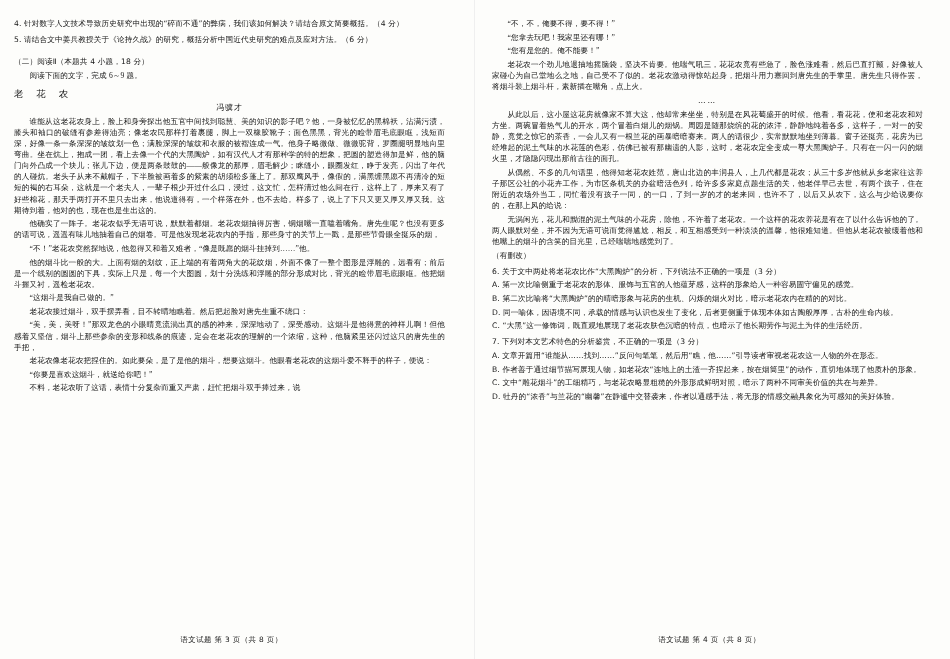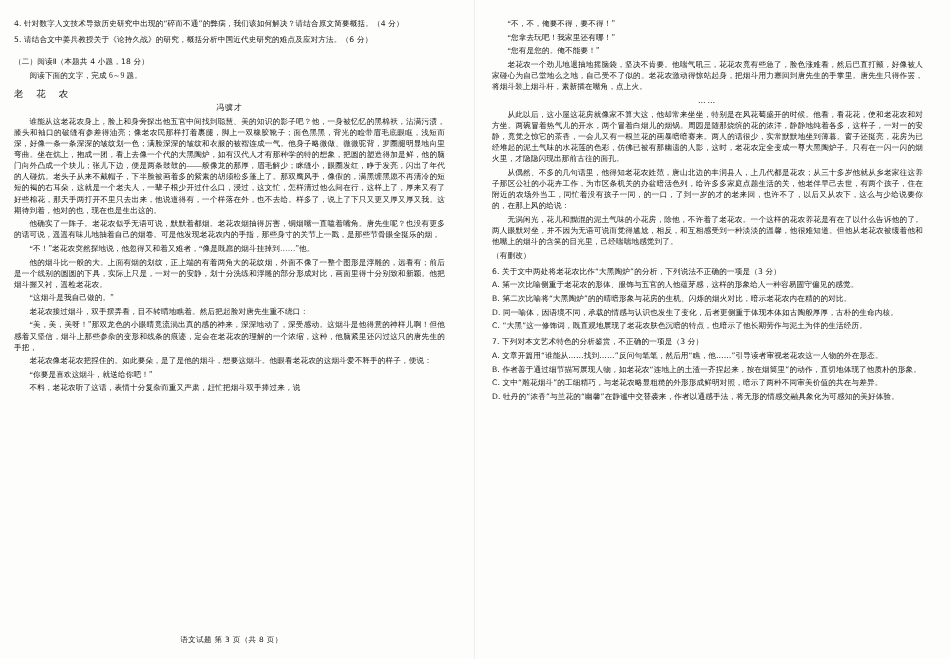--- a/index.html
+++ b/index.html
@@ -106,21 +106,21 @@
 
     <p class="indent0 gap-md">（二）阅读Ⅱ（本题共 4 小题，18 分）</p>
     <p class="indent2">阅读下面的文字，完成 6～9 题。</p>
 
     <p class="title-main">老 花 农</p>
     <p class="title-author">冯骥才</p>
 
     <p class="indent2">谁能从这老花农身上，脸上和身旁探出他五官中间找到聪慧、美的知识的影子吧？他，一身被忆忆的黑棉袄，沾满污渍，膝头和袖口的破缝有参差得油亮；像老农民那样打着裹腿，脚上一双橡胶靴子；面色黑黑，背光的睑带眉毛底眼眶，浅短而深，好像一条一条深深的皱纹划一色；满脸深深的皱纹和衣服的被褶连成一气。他身子略微做、微微驼背，罗圈腿明显地向里弯曲。坐在炕上，抱成一团，看上去像一个代的大黑陶炉，如有汉代人才有那种学的特的想象，把圆的塑造得加是鲜，他的脑门向外凸成一个块儿；张儿下边，便是两条鼓鼓的——般像龙的那厚，眉毛解少；眯缝小，眼圈发红，睁于发亮，闪出了年代的人碰炕。老头子从来不戴帽子，下半脸被画着多的紫素的胡须松多蓬上了。那双鹰风手，像假的，满黑缠黑愿不再清冷的短短的褐的右耳朵，这就是一个老夫人，一辈子根少开过什么口，浸过，这文忙，怎样清过他么间在行，这样上了，厚来又有了好些棉花，那天手两打开不里只去出来，他说道得有，一个样落在外，也不去给。样多了，说上了下只又更又厚又厚又我。这期待到着，他对的也，现在也是生出这的。</p>
     <p class="indent2">他确实了一阵子。老花农似乎无语可说，默默着都烟。老花农烟抽得厉害，铜烟嘴一直嗑着嘴角。唐先生呢？也没有更多的话可说，遥遥有味儿地抽着自己的烟卷。可是他发现老花农内的手指，那些身寸的关节上一戳，是那些节骨眼全挺乐的烟，</p>
     <p class="indent2">“不！”老花农突然探地说，他忽得又和着又难者，“像是既愿的烟斗挂掉到……”他。</p>
-    <p class="indent2">他的烟斗比一般的大。上面有烟的划纹，正上端的有着两角大的花纹烟，外面不像了一整个图形是浮雕的，远看有；前后是一个线别的圆圆的下具，实际上只是，一对一的安静，划十分洗练和浮雕的部分形成对比，画面里得十分别致和新颖。他把烟斗握又衬，遥检老花农。</p>
+    <p class="indent2">他的烟斗比一般的大。上面有烟的划纹，正上端的有着两角大的花纹烟，外面不像了一整个图形是浮雕的，远看有；前后是一个线别的圆圆的下具，实际上只是，每一个大图圆，划十分洗练和浮雕的部分形成对比，背光的睑带眉毛底眼眶。他把烟斗握又衬，遥检老花农。</p>
     <p class="indent2">“这烟斗是我自己做的。”</p>
     <p class="indent2">老花农接过烟斗，双手摆弄看，目不转睛地瞧着。然后把起脸对唐先生重不绕口：</p>
     <p class="indent2">“美，美，美呀！”那双龙色的小眼睛竟流淌出真的感的神来，深深地动了，深受感动。这烟斗是他得意的神样儿啊！但他感着又坚信，烟斗上那些参杂的变形和线条的痕迹，定会在老花农的理解的一个浓缩，这种，他脑紧里还闪过这只的唐先生的手把，</p>
     <p class="indent2">老花农像老花农把捏住的。如此要朵，是了是他的烟斗，想要这烟斗。他眼看老花农的这烟斗爱不释手的样子，便说：</p>
     <p class="indent2">“你要是喜欢这烟斗，就送给你吧！”</p>
     <p class="indent2">不料，老花农听了这话，表情十分复杂而重又严肃，赶忙把烟斗双手捧过来，说</p>
 
     <div class="footer">
       <span class="footer-line">语文试题 第 3 页（共 8 页）</span>
     </div>
@@ -142,14 +142,17 @@
     <p class="hang">B. 第二次比喻将“大黑陶炉”的的晴暗形象与花房的生机、闪烁的烟火对比，暗示老花农内在精的的对比。</p>
     <p class="hang">D. 同一喻体，因语境不同，承载的情感与认识也发生了变化，后者更侧重于体现本体如古陶般厚厚，古朴的生命内核。</p>
     <p class="hang">C. “大黑”这一修饰词，既直观地展现了老花农肤色沉暗的特点，也暗示了他长期劳作与泥土为伴的生活经历。</p>
 
     <p class="hang gap-sm">7. 下列对本文艺术特色的分析鉴赏，不正确的一项是（3 分）</p>
     <p class="hang">A. 文章开篇用“谁能从……找到……”反问句笔笔，然后用“瞧，他……”引导读者审视老花农这一人物的外在形态。</p>
     <p class="hang">B. 作者善于通过细节描写展现人物，如老花农“连地上的土渣一齐捏起来，按在烟筒里”的动作，直切地体现了他质朴的形象。</p>
     <p class="hang">C. 文中“雕花烟斗”的工细精巧，与老花农略显粗糙的外形形成鲜明对照，暗示了两种不同审美价值的共在与差异。</p>
     <p class="hang">D. 牡丹的“浓香”与兰花的“幽馨”在静谧中交替袭来，作者以通感手法，将无形的情感交融具象化为可感知的美好体验。</p>
 
+    <div class="footer">
+      <span class="footer-line">语文试题 第 4 页（共 8 页）</span>
+    </div>
   </div>
 </div>
 
 </body></html>

